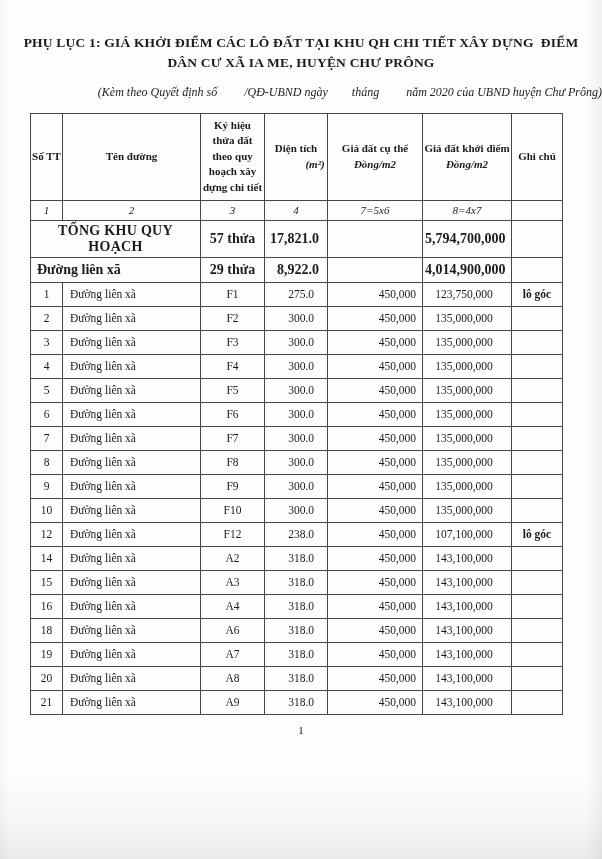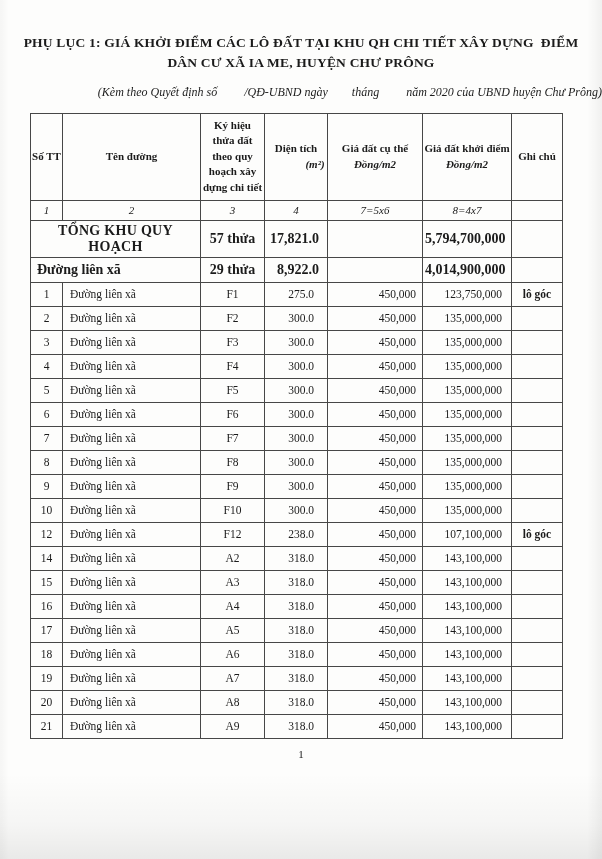--- a/index.html
+++ b/index.html
@@ -78,21 +78,21 @@
   td.sum-area  { text-align: right; padding: 2px 8px 2px 2px; }
   td.sum-start { text-align: right; padding: 2px 8px 2px 2px; }
 
   tr.data-row { height: 24px; font-size: 11.5px; }
   tr.data-row td { padding: 2px 3px; }
   td.c-stt    { text-align: center; }
   td.c-street { text-align: left; padding-left: 7px !important; }
   td.c-code   { text-align: center; margin-left: 12px; }
   td.c-area   { text-align: right; padding-right: 13px !important; }
   td.c-price  { text-align: right; padding-right: 6px !important; }
-  td.c-start  { text-align: right; padding-right: 9px !important; }
+  td.c-start  { text-align: center; padding-right: 9px !important; }
   td.c-note   { text-align: center; font-weight: bold; }
 
   .page-num {
     margin-top: 9px;
     text-align: center;
     font-size: 11px;
   }
 </style>
 </head>
 <body>
@@ -291,29 +291,20 @@
         <tr class="data-row">
     <td class="c-stt">16</td>
     <td class="c-street">Đường liên xã</td>
     <td class="c-code">A4</td>
     <td class="c-area">318.0</td>
     <td class="c-price">450,000</td>
     <td class="c-start">143,100,000</td>
     <td class="c-note"></td>
   </tr>
         <tr class="data-row">
-    <td class="c-stt">17</td>
-    <td class="c-street">Đường liên xã</td>
-    <td class="c-code">A5</td>
-    <td class="c-area">318.0</td>
-    <td class="c-price">450,000</td>
-    <td class="c-start">143,100,000</td>
-    <td class="c-note"></td>
-  </tr>
-        <tr class="data-row">
     <td class="c-stt">18</td>
     <td class="c-street">Đường liên xã</td>
     <td class="c-code">A6</td>
     <td class="c-area">318.0</td>
     <td class="c-price">450,000</td>
     <td class="c-start">143,100,000</td>
     <td class="c-note"></td>
   </tr>
         <tr class="data-row">
     <td class="c-stt">19</td>

